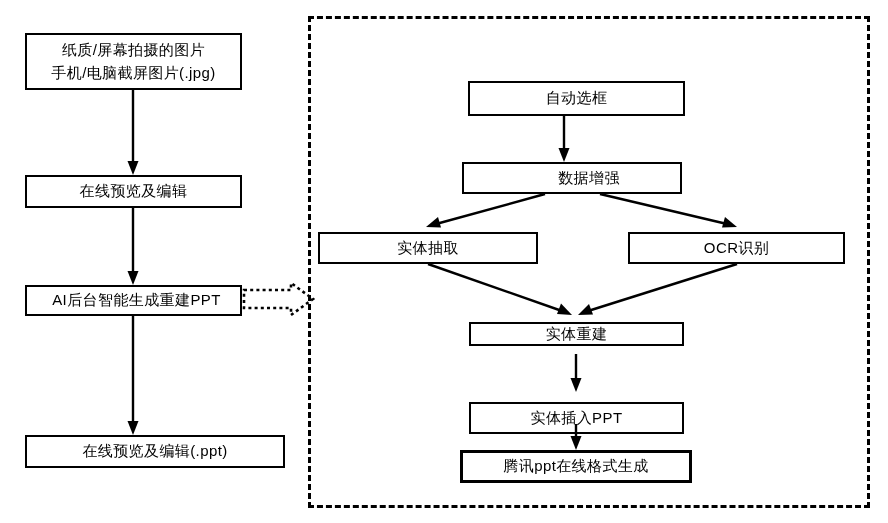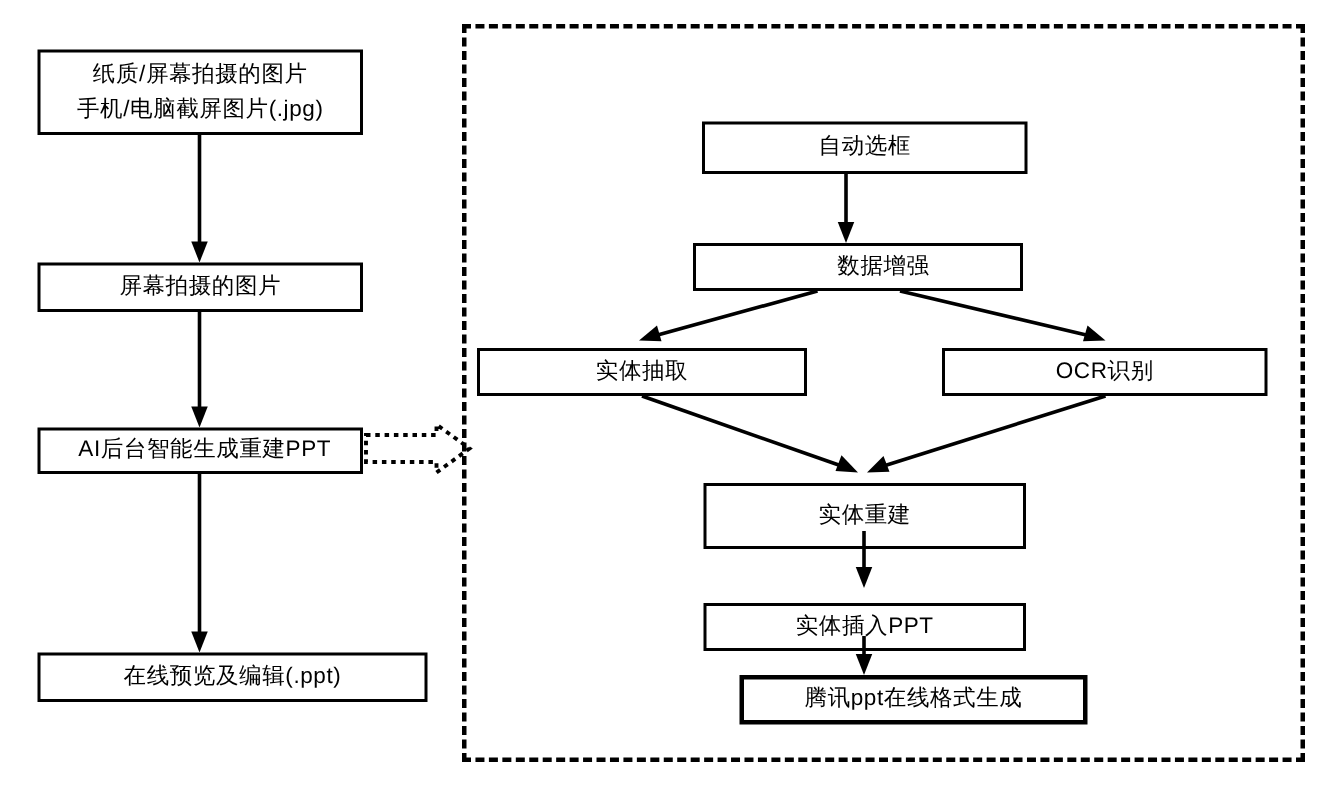--- a/index.html
+++ b/index.html
@@ -42,21 +42,20 @@
     letter-spacing: 0.4px;
     white-space: pre-line;
     padding: 2px 6px;
   }
   .node.two-line {
     font-size: 15px;
     line-height: 1.5;
   }
   .node.heavy {
     border-width: 3px;
-    margin-left: 33px;
   }
   
   .conn {
     position: absolute;
     overflow: visible;
     pointer-events: none;
   }
   .conn line, .conn polyline, .conn path {
     stroke: #000000;
     stroke-width: 2.4;
@@ -85,21 +84,21 @@
 <div id="canvas">
 
   <div class="node two-line" style="left:25px; top:33px; width:217px; height:57px;">纸质/屏幕拍摄的图片
 手机/电脑截屏图片(.jpg)</div>
 
   <svg class="conn" style="left:0; top:0; width:888px; height:523px;">
     <line x1="133" y1="90" x2="133" y2="164"></line>
     <polygon class="head" points="133,175 127.5,161 138.5,161"></polygon>
   </svg>
 
-  <div class="node" style="left:25px; top:175px; width:217px; height:33px;">屏幕拍摄的图片</div>
+  <div class="node" style="left:25px; top:175px; width:217px; height:33px;">在线预览及编辑</div>
 
   <svg class="conn" style="left:0; top:0; width:888px; height:523px;">
     <line x1="133" y1="208" x2="133" y2="274"></line>
     <polygon class="head" points="133,285 127.5,271 138.5,271"></polygon>
   </svg>
 
   <div class="node" style="left:25px; top:285px; width:217px; height:31px;padding-left:12px;">AI后台智能生成重建PPT</div>
 
   <svg class="conn" style="left:0; top:0; width:888px; height:523px;">
     <line x1="133" y1="316" x2="133" y2="424"></line>
@@ -140,21 +139,21 @@
   <svg class="conn" style="left:0; top:0; width:888px; height:523px;">
     <line x1="428" y1="264" x2="562" y2="311"></line>
     <polygon class="head" points="572,315 557,314 561,303.5"></polygon>
   </svg>
 
   <svg class="conn" style="left:0; top:0; width:888px; height:523px;">
     <line x1="737" y1="264" x2="588" y2="311"></line>
     <polygon class="head" points="578,315 589,304 593,314.5"></polygon>
   </svg>
 
-  <div class="node" style="left:469px; top:322px; width:215px; height:44px;text-align:right;">实体重建</div>
+  <div class="node" style="left:469px; top:322px; width:215px; height:24px;text-align:right;">实体重建</div>
 
   <svg class="conn" style="left:0; top:0; width:888px; height:523px;">
     <line x1="576" y1="354" x2="576" y2="381"></line>
     <polygon class="head" points="576,392 570.5,378 581.5,378"></polygon>
   </svg>
 
   <div class="node" style="left:469px; top:402px; width:215px; height:32px;">实体插入PPT</div>
 
   <svg class="conn" style="left:0; top:0; width:888px; height:523px;">
     <line x1="576" y1="424" x2="576" y2="439"></line>

